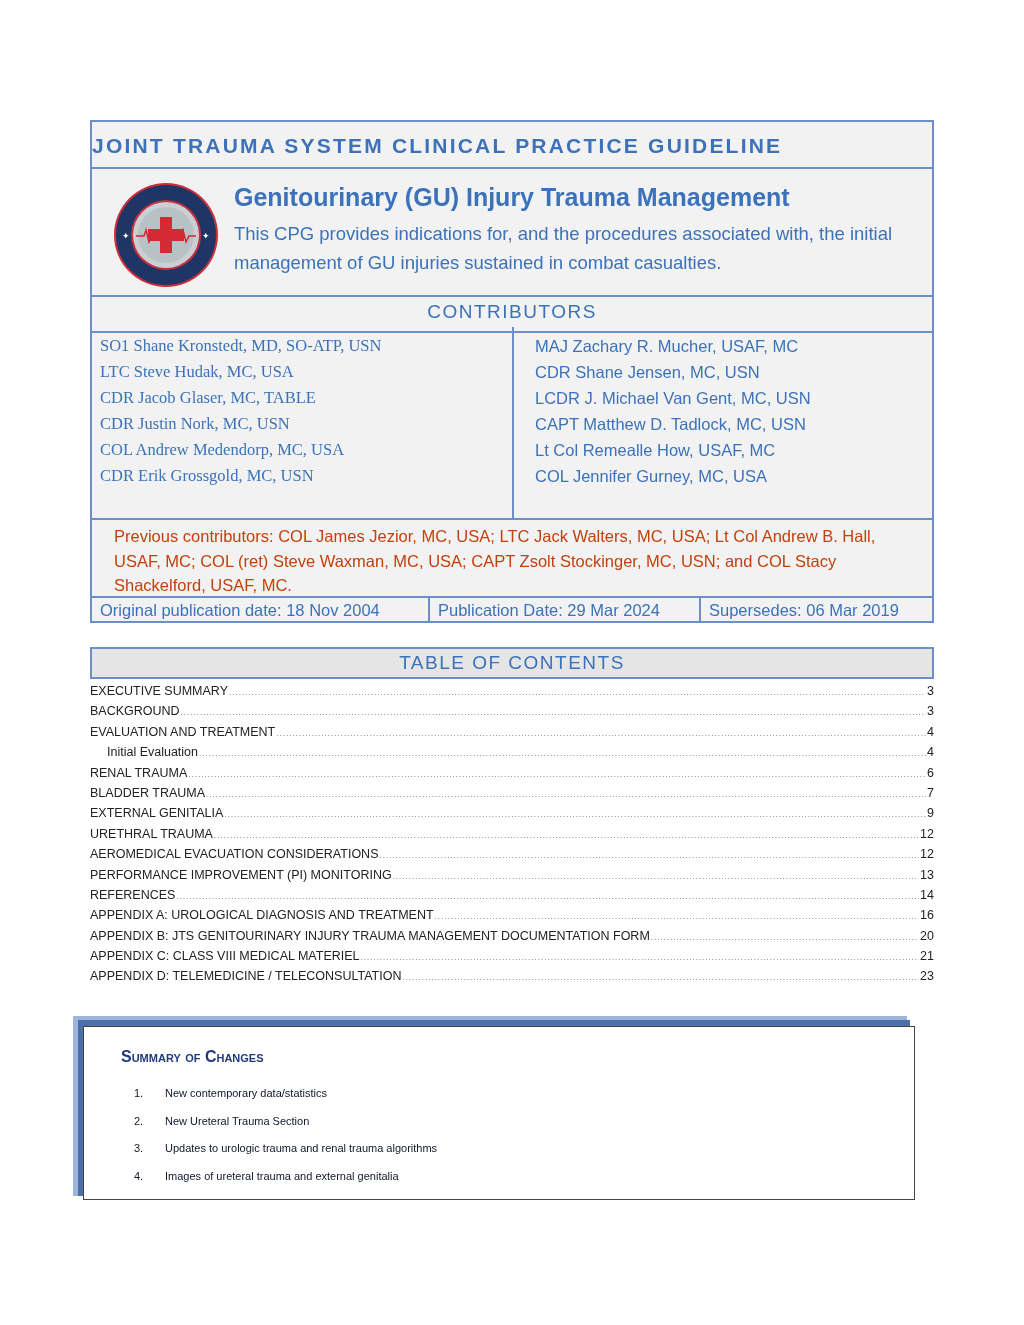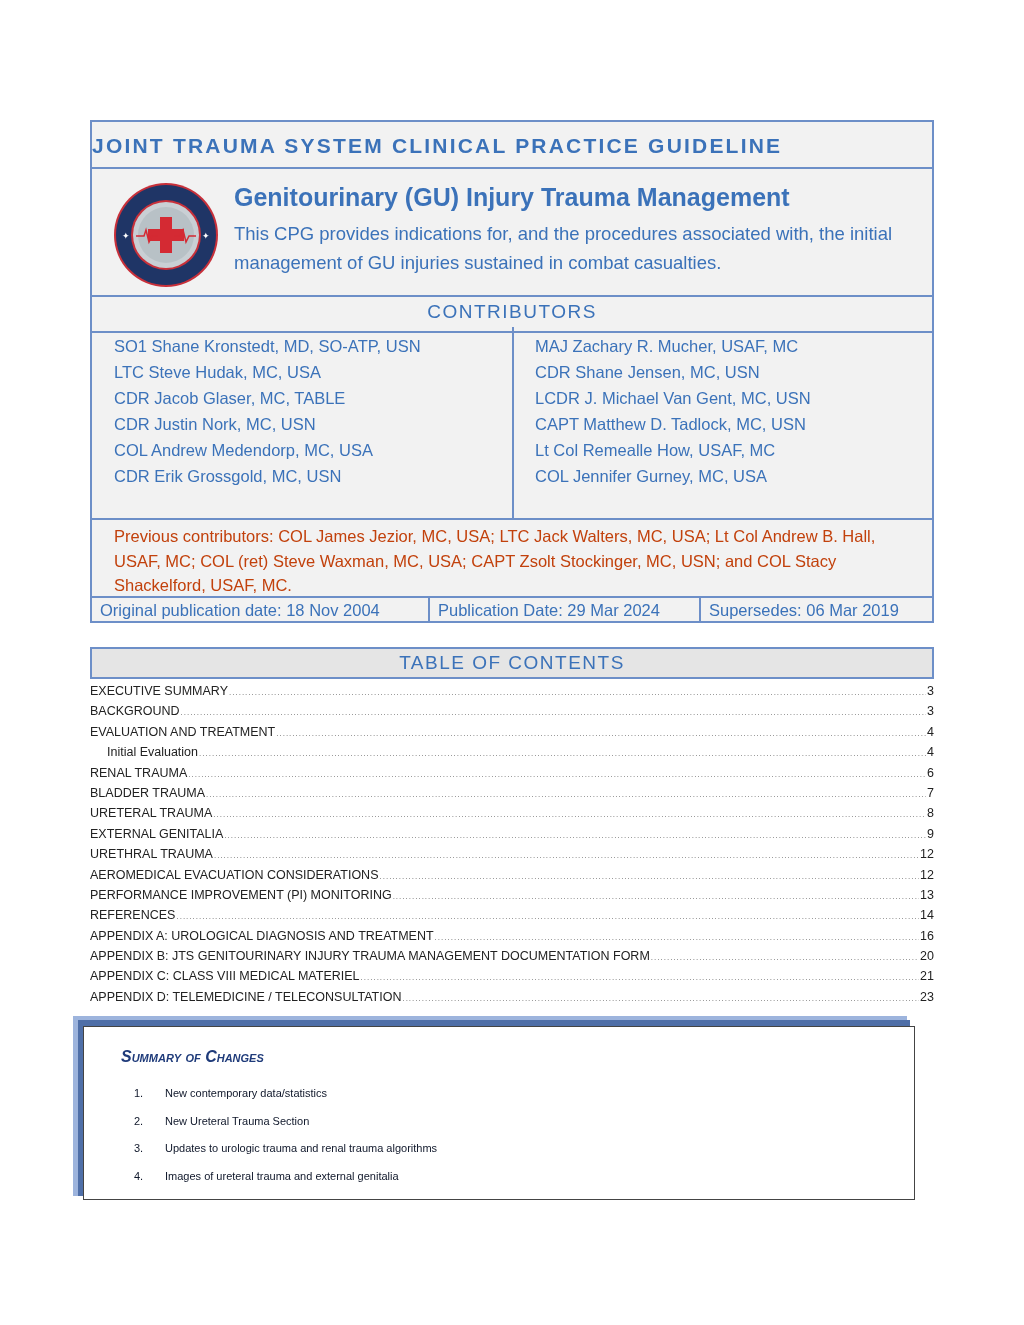--- a/index.html
+++ b/index.html
@@ -8,21 +8,21 @@
   #hdr { left:90px; top:120px; width:844px; height:503px; }
   .row { position:absolute; left:0; right:0; border-bottom:2px solid #6d8fc8; box-sizing:border-box; }
   #jts-title { top:0; height:47px; text-align:left; font-size:21px; letter-spacing:2.2px; font-weight:bold; line-height:47px; color:#3b72b9; }
   #title-row { top:47px; height:128px; }
   #logo { position:absolute; left:20px; top:13px; width:108px; height:106px; }
   #cpg-title { position:absolute; left:142px; top:14px; font-size:25px; font-weight:bold; color:#3b72b9; white-space:nowrap; }
   #cpg-desc { position:absolute; left:142px; top:50px; font-size:18.5px; line-height:29px; color:#3b72b9; width:690px; }
   #contrib-head { top:175px; height:36px; text-align:center; font-size:19px; letter-spacing:1.5px; line-height:30px; color:#3b72b9; }
   #contrib-body { top:205px; height:193px; }
   .col { position:absolute; top:6px; font-size:16.5px; line-height:26.1px; color:#3b72b9; }
-  #col-left { left:22px; }
+  #col-left { left:8px;font-family:Liberation Serif, serif; }
   #col-right { left:443px; }
   #col-div { position:absolute; left:420px; top:0; bottom:0; width:2px; background:#6d8fc8; }
   #prev { top:398px; height:78px; padding:4px 10px 0 22px; font-size:16.5px; line-height:24.5px; color:#c2410c; }
   #dates { top:476px; height:25px; border-bottom:none; }
   .date { position:absolute; top:0; height:25px; font-size:16.5px; line-height:25px; color:#3b72b9; white-space:nowrap; }
   #d1 { left:8px; }
   #d2 { left:346px; }
   #d3 { left:617px; }
   .vdiv { position:absolute; top:0; width:2px; height:25px; background:#6d8fc8; }
 
@@ -31,21 +31,21 @@
   .toc-item { display:flex; align-items:baseline; height:20.4px; font-size:12.5px; color:#222; line-height:20.4px; }
   .toc-item .lbl { white-space:nowrap; }
   .toc-item .dots { flex:1; overflow:hidden; white-space:nowrap; color:#555; margin:0 1px; }
   .toc-item .dots::before { content:"................................................................................................................................................................................................................................................................................"; font-size:8px; letter-spacing:1px; }
   .toc-item .pg { white-space:nowrap; }
   .toc-item.sub .lbl { padding-left:17px; }
 
   #sum-shadow { position:absolute; left:73px; top:1016px; width:834px; height:180px; background:#9db4dd; }
   #sum-shadow2 { position:absolute; left:78px; top:1020px; width:832px; height:176px; background:#4f6fa8; }
   #summary { position:absolute; left:83px; top:1026px; width:832px; height:174px; background:#ffffff; border:1.5px solid #444; box-sizing:border-box; }
-  #sum-title { position:absolute; left:37px; top:21px; font-size:16px; font-weight:bold; color:#1f3b7a; font-variant:small-caps;font-style:italic; }
+  #sum-title { position:absolute; left:37px; top:21px; font-size:16px; font-weight:bold; color:#1f3b7a; font-variant:small-caps; }
   #sum-list { position:absolute; left:50px; top:53px; margin:0; padding:0; list-style:none; }
   #sum-list li { font-size:11px; line-height:27.5px; color:#0f172a; }
   #sum-list .num { display:inline-block; width:31px; }
 </style>
 </head>
 <body>
 
 <div id="hdr" class="box">
   <div id="jts-title" class="row">JOINT TRAUMA SYSTEM  CLINICAL PRACTICE GUIDELINE</div>
 
@@ -126,25 +126,20 @@
       <span class="lbl">RENAL TRAUMA</span>
       <span class="dots"></span>
       <span class="pg">6</span>
     </div>
     <div class="toc-item">
       <span class="lbl">BLADDER TRAUMA</span>
       <span class="dots"></span>
       <span class="pg">7</span>
     </div>
     <div class="toc-item">
-      <span class="lbl">URETERAL TRAUMA</span>
-      <span class="dots"></span>
-      <span class="pg">8</span>
-    </div>
-    <div class="toc-item">
       <span class="lbl">EXTERNAL GENITALIA</span>
       <span class="dots"></span>
       <span class="pg">9</span>
     </div>
     <div class="toc-item">
       <span class="lbl">URETHRAL TRAUMA</span>
       <span class="dots"></span>
       <span class="pg">12</span>
     </div>
     <div class="toc-item">

